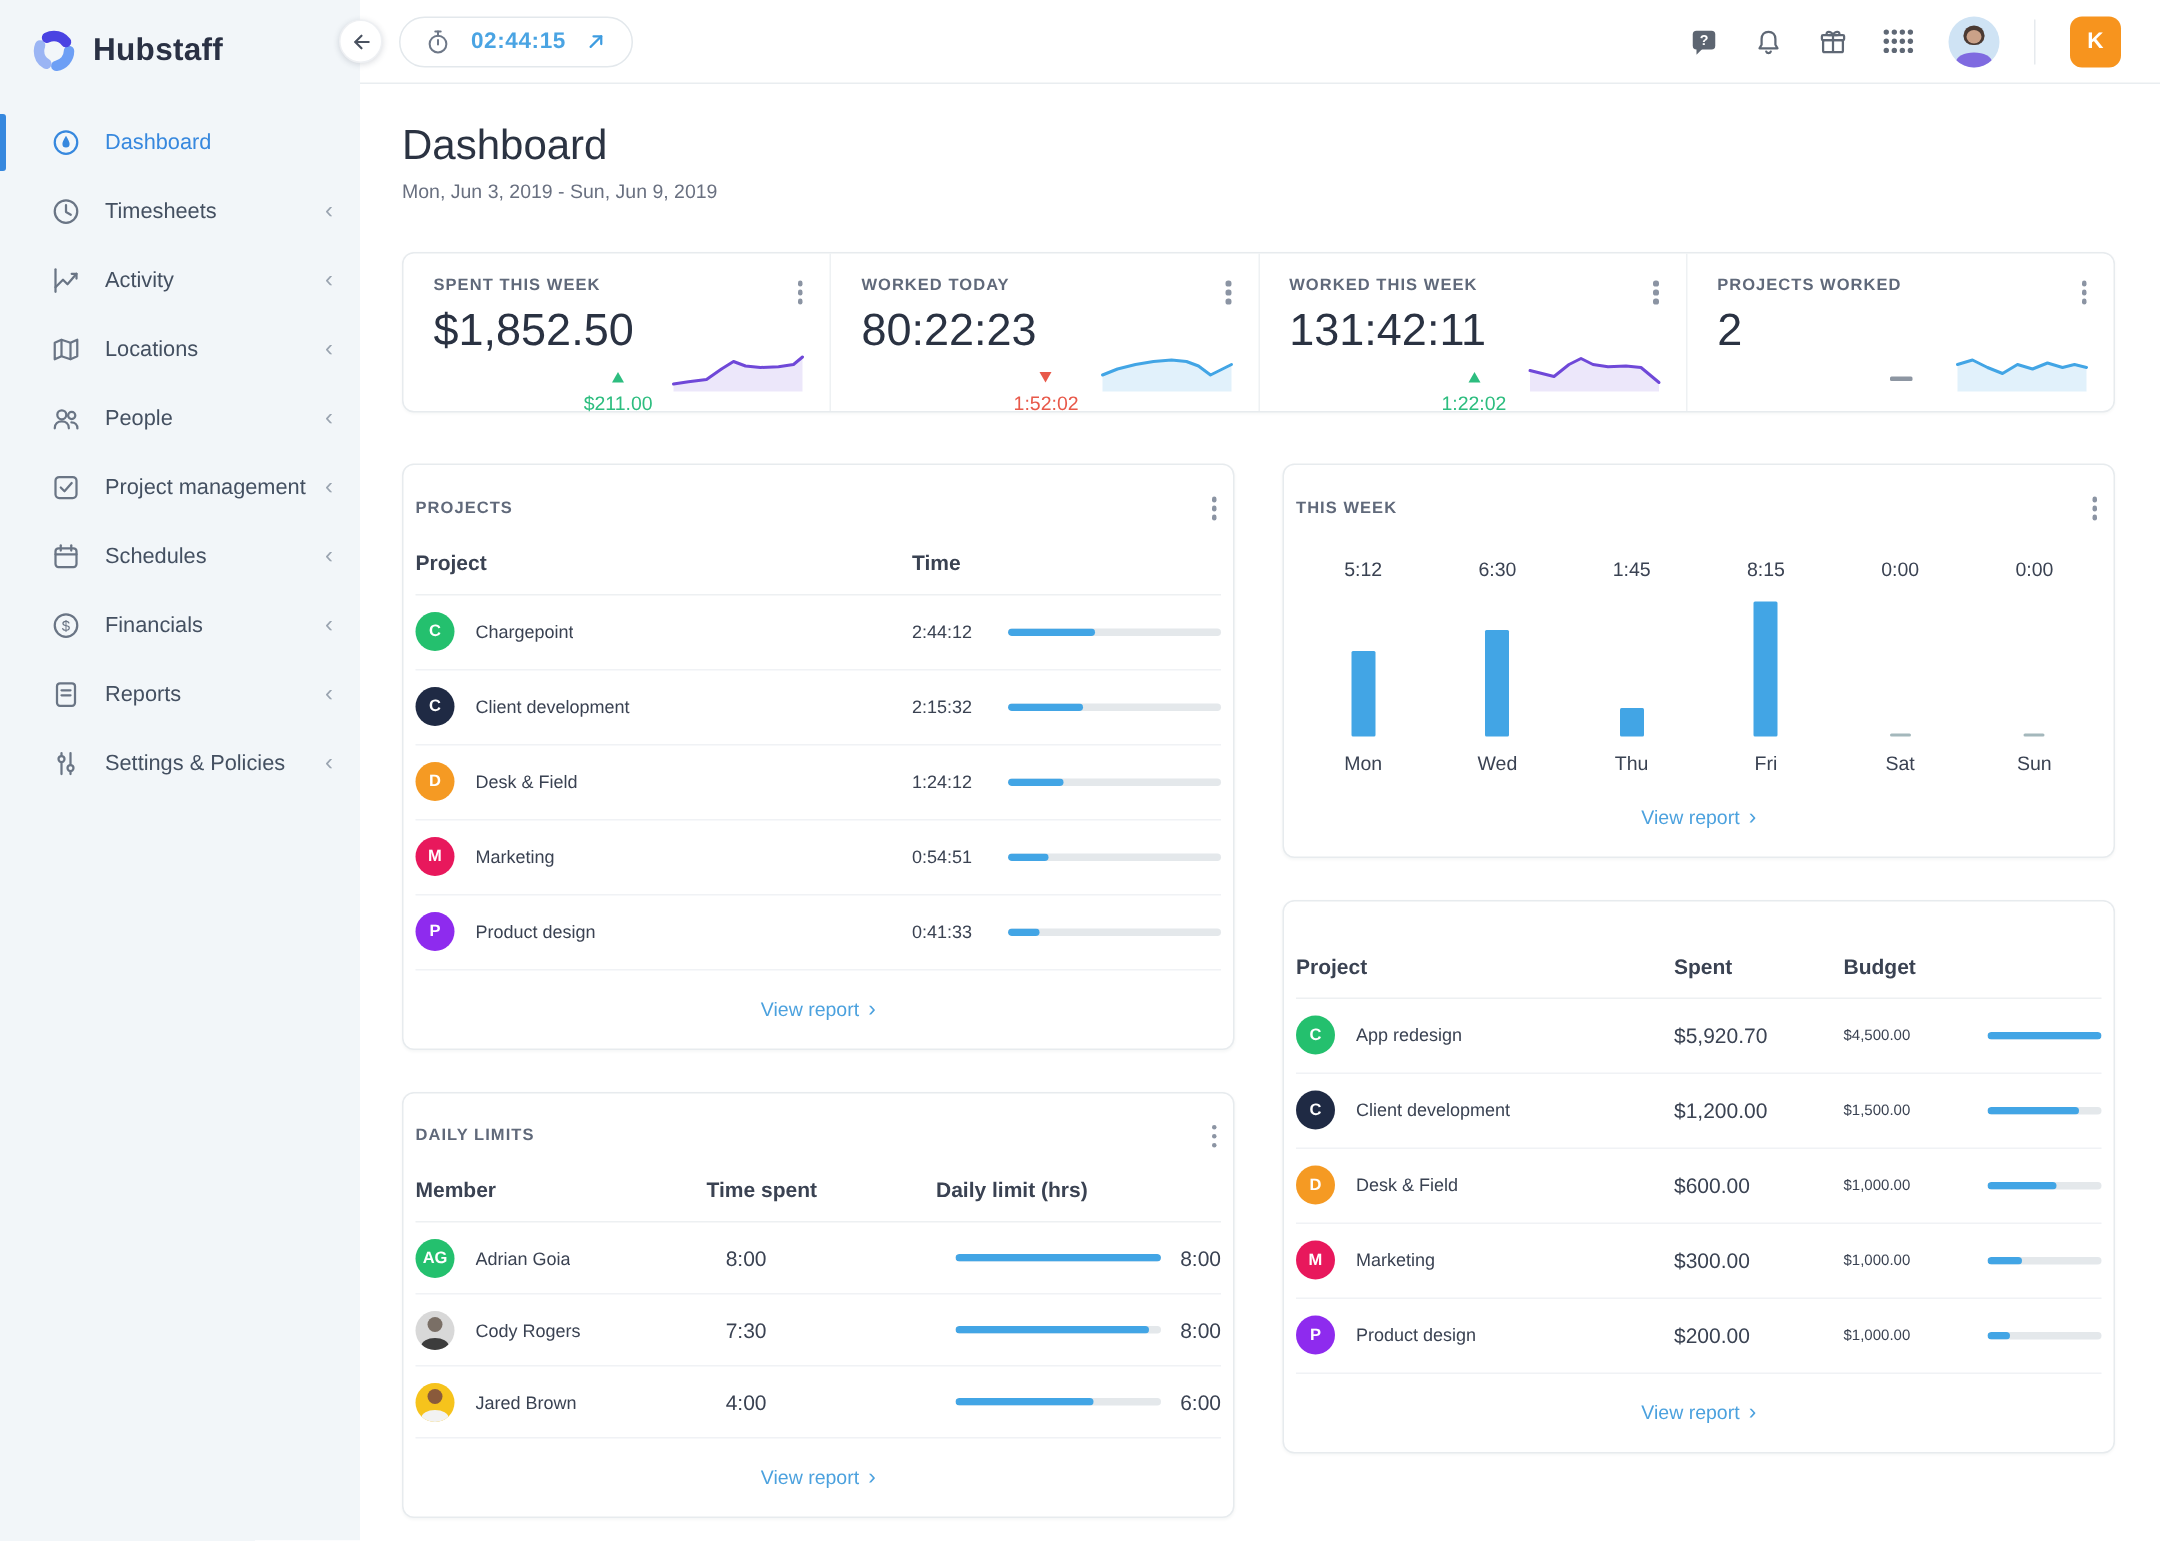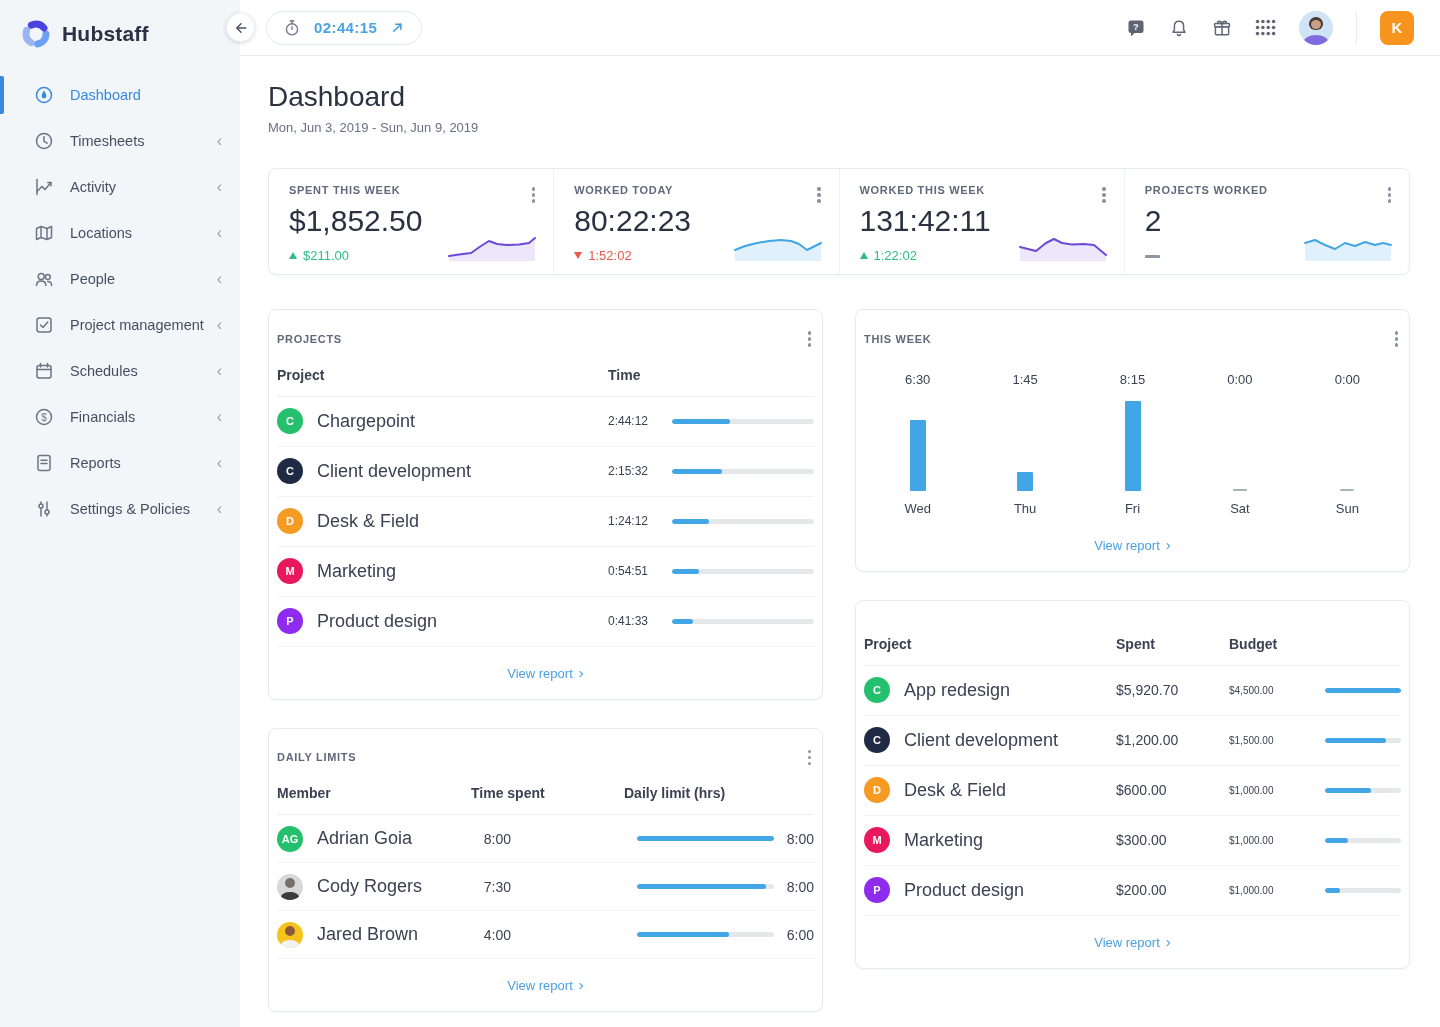--- a/index.html
+++ b/index.html
@@ -49,21 +49,21 @@
   .page-title { font-size:28px; font-weight:500; color:#2b3342; line-height:34px; }
   .page-date { font-size:13px; color:#697080; margin-top:6px; }
 
   
   .stats-card { display:flex; margin-top:33px; border:1px solid #e7ebee; border-radius:8px;
     background:#fff; box-shadow:0 1px 2px rgba(30,40,60,.04); }
   .stat { flex:1; padding:15px 18px 12px 20px; border-left:1px solid #eef1f3; position:relative; }
   .stat:first-child { border-left:none; }
   .stat-label { font-size:11px; font-weight:bold; color:#60697a; letter-spacing:0.7px; }
   .stat-value { font-size:30px; color:#2a3242; margin-top:8px; }
-  .stat-delta { display:flex; align-items:center; gap:6px; margin-top:10px; font-size:13px; height:14px; }
+  .stat-delta { display:flex; align-items:center; gap:6px; margin-top:10px; font-size:13px; height:14px;flex-direction:column; }
   .stat-delta.up { color:#2dbd7f; } .stat-delta.down { color:#e8594a; }
   .tri-up { width:0; height:0; border-left:4.5px solid transparent; border-right:4.5px solid transparent;
     border-bottom:7px solid #2dbd7f; }
   .tri-down { width:0; height:0; border-left:4.5px solid transparent; border-right:4.5px solid transparent;
     border-top:7px solid #e8594a; }
   .delta-dash { width:15px; height:2.5px; background:#8d96a2; border-radius:1px; margin-top:3px; }
   .spark { position:absolute; right:16px; bottom:12px; }
   .kebab { position:absolute; top:15px; right:15px; display:flex; flex-direction:column; gap:2.5px;
     padding:3px; cursor:pointer; }
   .kebab i { width:3.5px; height:3.5px; border-radius:50%; background:#8b94a3; display:block; }
@@ -80,21 +80,21 @@
     padding:17px 0 13px; border-bottom:1px solid #edf0f2; }
   .trow { display:flex; align-items:center; height:50px; border-bottom:1px solid #f0f2f5; }
   .limits .trow { height:48px; }
   .avatar { width:26px; height:26px; border-radius:50%; color:#fff; font-size:11px; font-weight:bold;
     display:flex; align-items:center; justify-content:center; flex-shrink:0; }
   .avatar.photo { position:relative; overflow:hidden; }
   .avatar.photo .ph-head { position:absolute; top:4px; left:50%; transform:translateX(-50%);
     width:10px; height:10px; border-radius:50%; }
   .avatar.photo .ph-body { position:absolute; bottom:-2px; left:50%; transform:translateX(-50%);
     width:18px; height:10px; border-radius:50% 50% 0 0; }
-  .row-name { margin-left:14px; font-size:18px; color:#3a4252; white-space:nowrap; overflow:hidden; }
+  .row-name { margin-left:14px; font-size:12px; color:#3a4252; white-space:nowrap; overflow:hidden; }
   .name-cell { display:flex; align-items:center; flex:1; min-width:0; }
   .cell-time { width:64px; font-size:12px; color:#3a4252; flex-shrink:0; }
   .bar-track { height:5px; border-radius:3px; background:#e4e8eb; overflow:hidden; flex-shrink:0; }
   .bar-fill { height:100%; border-radius:3px; background:#42a5e5; }
   .w142 { width:142px; } .w137 { width:137px; } .w76 { width:76px; }
   .view-report { text-align:center; padding:17px 0 18px; font-size:13px; color:#4ba1de; cursor:pointer; }
   .view-report .vchev { font-size:15px; margin-left:6px; }
   .col-spent { width:153px; flex-shrink:0; font-size:14px; color:#3a4252; }
   .limit-text { font-size:14px; color:#3a4252; margin-left:13px; }
   .b-spent { width:113px; flex-shrink:0; font-size:14px; color:#3a4252; }
@@ -502,20 +502,27 @@
             <div class="panel-head">
               <span class="panel-title">THIS WEEK</span>
               <div class="kebab inrow">
                   <i></i>
                   <i></i>
                   <i></i>
                 </div>
             </div>
             <div class="chart">
               <div class="chart-col">
+                <span class="cval">5:12</span>
+                <div class="bar-wrap">
+                    <div class="cbar" style="height: 57px; background: rgb(66, 165, 229);"></div>
+                  </div>
+                <span class="cday">Mon</span>
+              </div>
+              <div class="chart-col">
                 <span class="cval">6:30</span>
                 <div class="bar-wrap">
                     <div class="cbar" style="height: 71px; background: rgb(66, 165, 229);"></div>
                   </div>
                 <span class="cday">Wed</span>
               </div>
               <div class="chart-col">
                 <span class="cval">1:45</span>
                 <div class="bar-wrap">
                     <div class="cbar" style="height: 19px; background: rgb(66, 165, 229);"></div>

